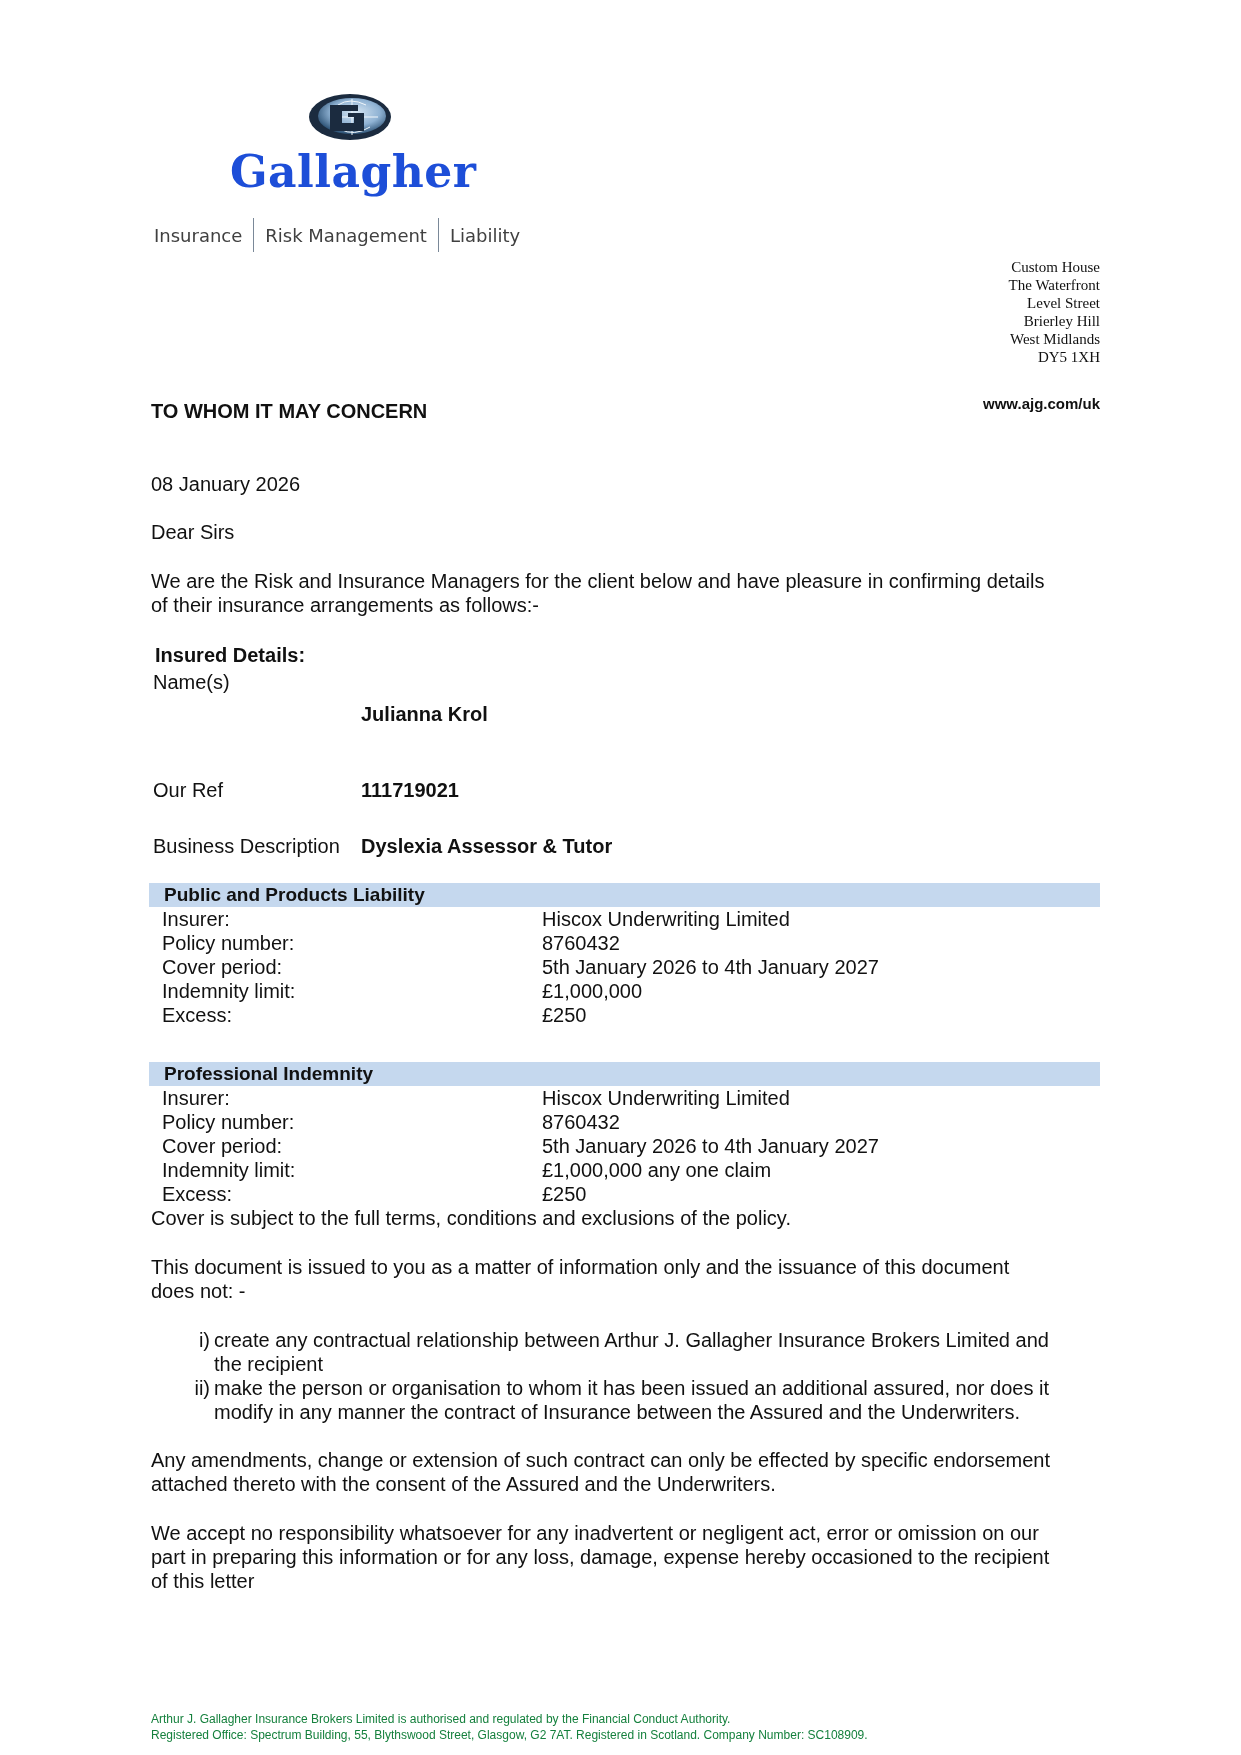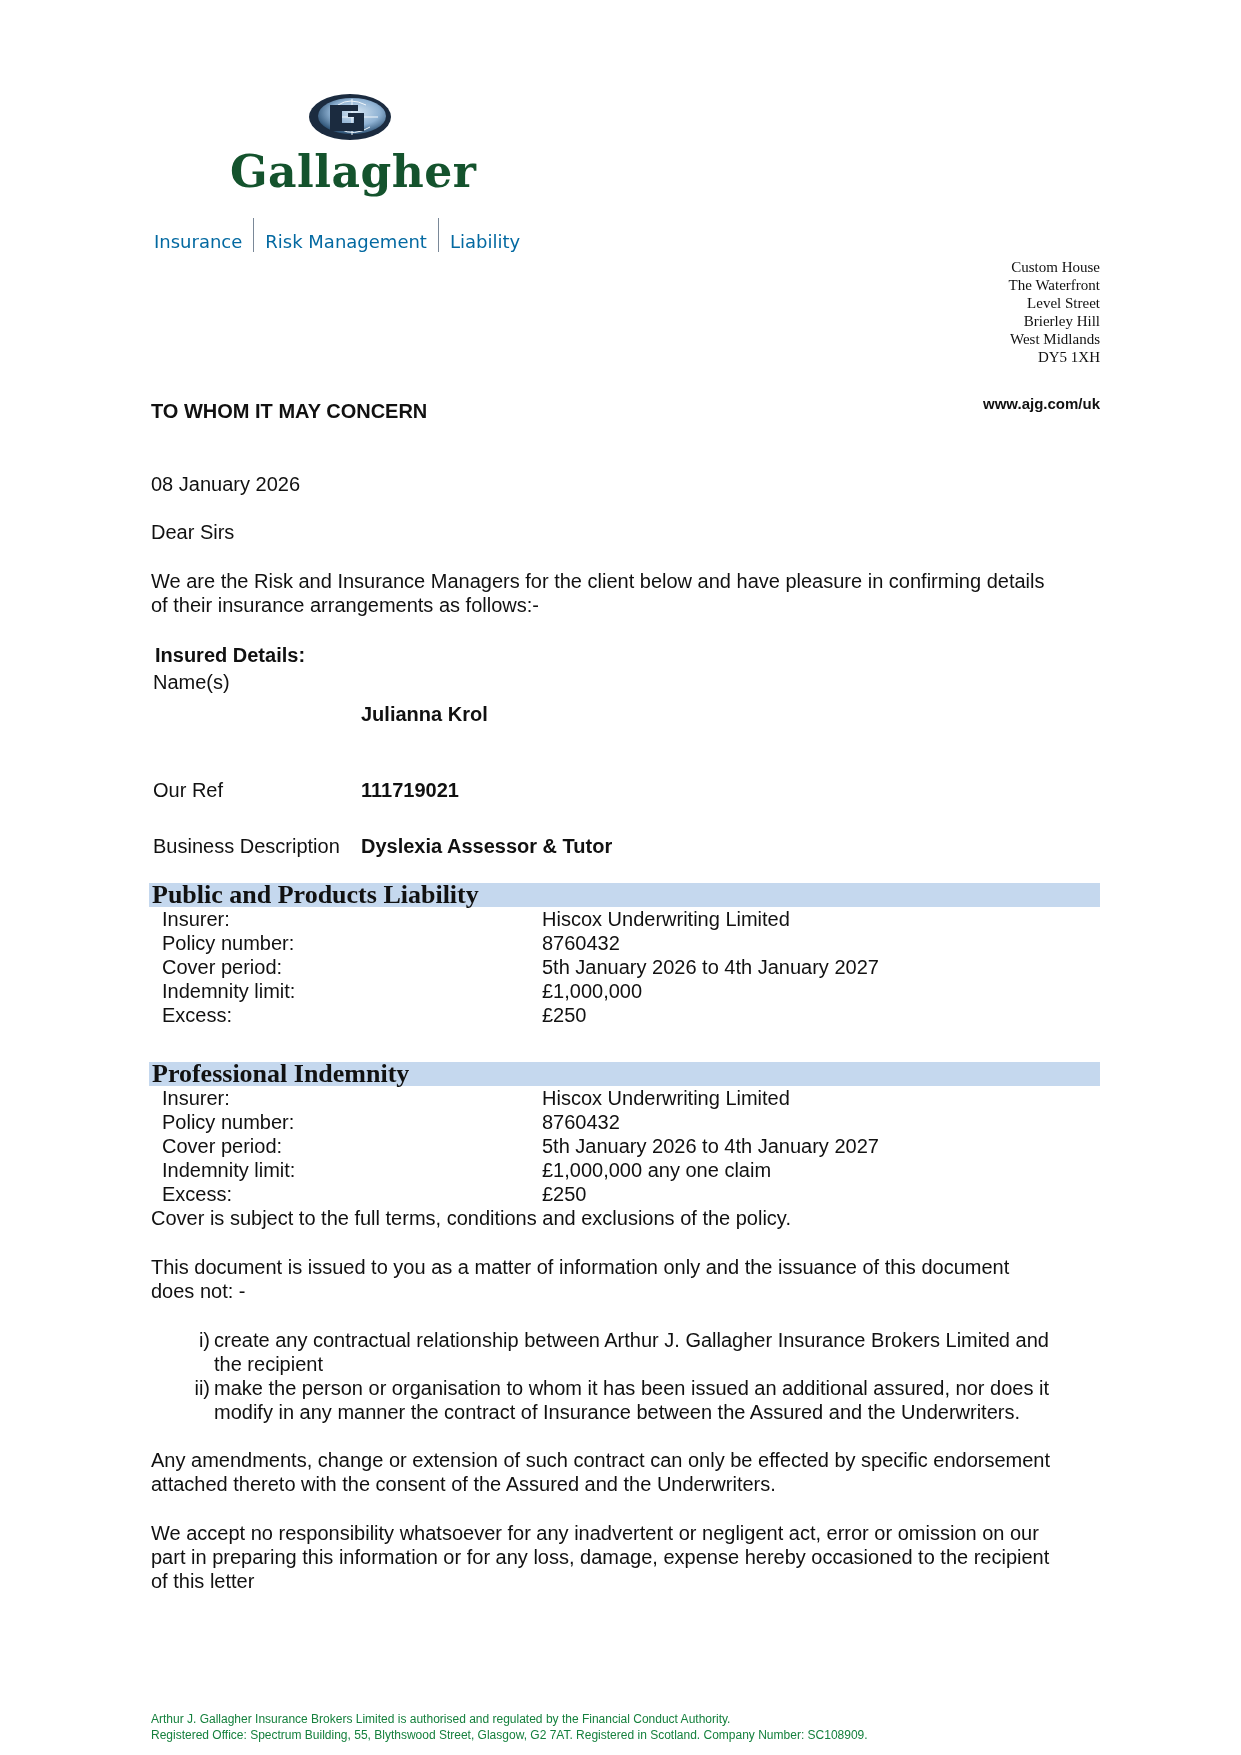--- a/index.html
+++ b/index.html
@@ -3,34 +3,34 @@
   <meta charset="utf-8">
   <style>
     html, body { margin: 0; padding: 0; background: #ffffff; }
     body { width: 1241px; height: 1755px; position: relative; overflow: hidden;
            font-family: "Liberation Sans", sans-serif; color: #111; }
     .abs { position: absolute; }
     
     .logo-globe { left: 308px; top: 93px; width: 84px; height: 48px; }
     .logo-word { left: 230px; top: 146px; width: 240px; text-align: center;
                  font-family: "DejaVu Serif", serif; font-weight: bold; font-size: 44px;
-                 color: #14532d; letter-spacing: 0.5px; }
-    .tagline { left: 154px; top: 218px; display: flex; align-items: flex-end;
-               font-family: "DejaVu Sans", sans-serif; font-size: 18px; color: #0369a1; }
+                 color: #1d4ed8; letter-spacing: 0.5px; }
+    .tagline { left: 154px; top: 218px; display: flex; align-items: center;
+               font-family: "DejaVu Sans", sans-serif; font-size: 18px; color: #404040; }
     .tagline .sep { width: 1px; height: 34px; background: #7a8898; margin: 0 11px; }
     
     .address { right: 141px; top: 258px; text-align: right;
                font-family: "Liberation Serif", serif; font-size: 15px; line-height: 18px; color: #111; }
     .website { right: 141px; top: 372px; font-weight: bold; font-size: 15px; margin-top: 23px; }
     .heading { left: 151px; top: 400px; font-weight: bold; font-size: 20px; }
     .p { left: 151px; font-size: 20px; line-height: 24px; width: 950px; }
     .label-b { font-weight: bold; }
     .row { position: absolute; font-size: 20px; line-height: 24px; }
     .section-bar { position: absolute; left: 149px; width: 951px; height: 24px; background: #c5d8ee; }
-    .section-title { position: absolute; left: 152px; font-weight: bold; font-size: 26px; line-height: 24px; font-family: Liberation Serif, serif; }
+    .section-title { position: absolute; left: 164px; font-weight: bold; font-size: 19px; line-height: 24px; }
     .kv-label { left: 162px; }
     .kv-value { left: 542px; }
     .list-item { position: absolute; left: 180px; font-size: 20px; line-height: 24px; width: 920px; display: flex; }
     .list-item .num { width: 30px; text-align: right; padding-right: 4px; flex: none; }
     .footer { left: 151px; top: 1678px; font-size: 12px; line-height: 16px; color: #15803d; margin-top: 33px; }
   </style>
 </head>
 <body>
 
 <div class="abs logo-globe">

